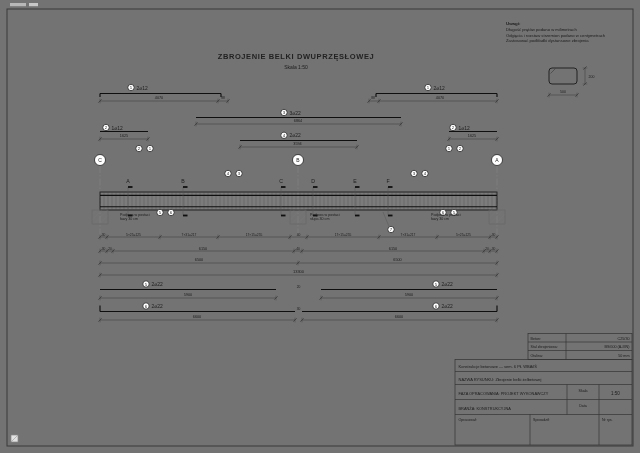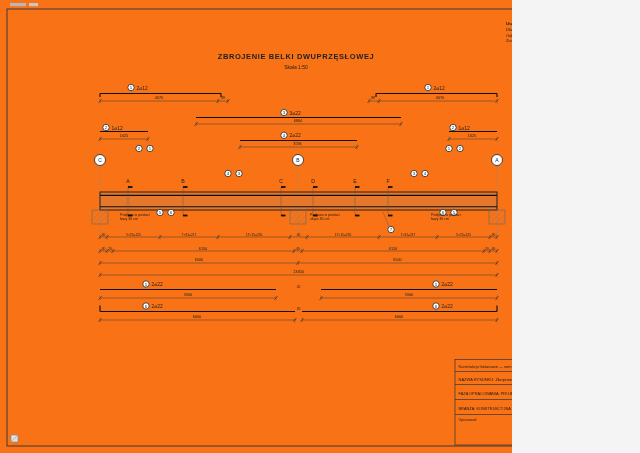--- a/index.html
+++ b/index.html
@@ -1,16 +1,16 @@
 <!DOCTYPE html>
 <html><head>
 <meta charset="utf-8">
 <style>
   html,body{margin:0;padding:0;background:#f4f4f4;}
-  .page{position:relative;width:512px;height:453px;background:#f97316;overflow:hidden;text-align:right;}
+  .page{position:relative;width:640px;height:453px;background:#737373;overflow:hidden;text-align:right;}
   svg{position:absolute;left:0;top:0;}
   text{font-family:"Liberation Sans","DejaVu Sans",sans-serif;fill:#1c1c1c;}
   .mid{text-anchor:middle;}
   .end{text-anchor:end;}
   .t-title{font-weight:bold;letter-spacing:0.6px;fill:#222;}
   .nc{fill:#ffffff;stroke:#222;stroke-width:0.8;}
   .thin{stroke:#333;stroke-width:0.55;fill:none;}
   .hair{stroke:#555;stroke-width:0.45;fill:none;}
   .bar{stroke:#0f0f0f;stroke-width:1.15;fill:none;}
   .outline{stroke:#222;stroke-width:1;fill:none;}

